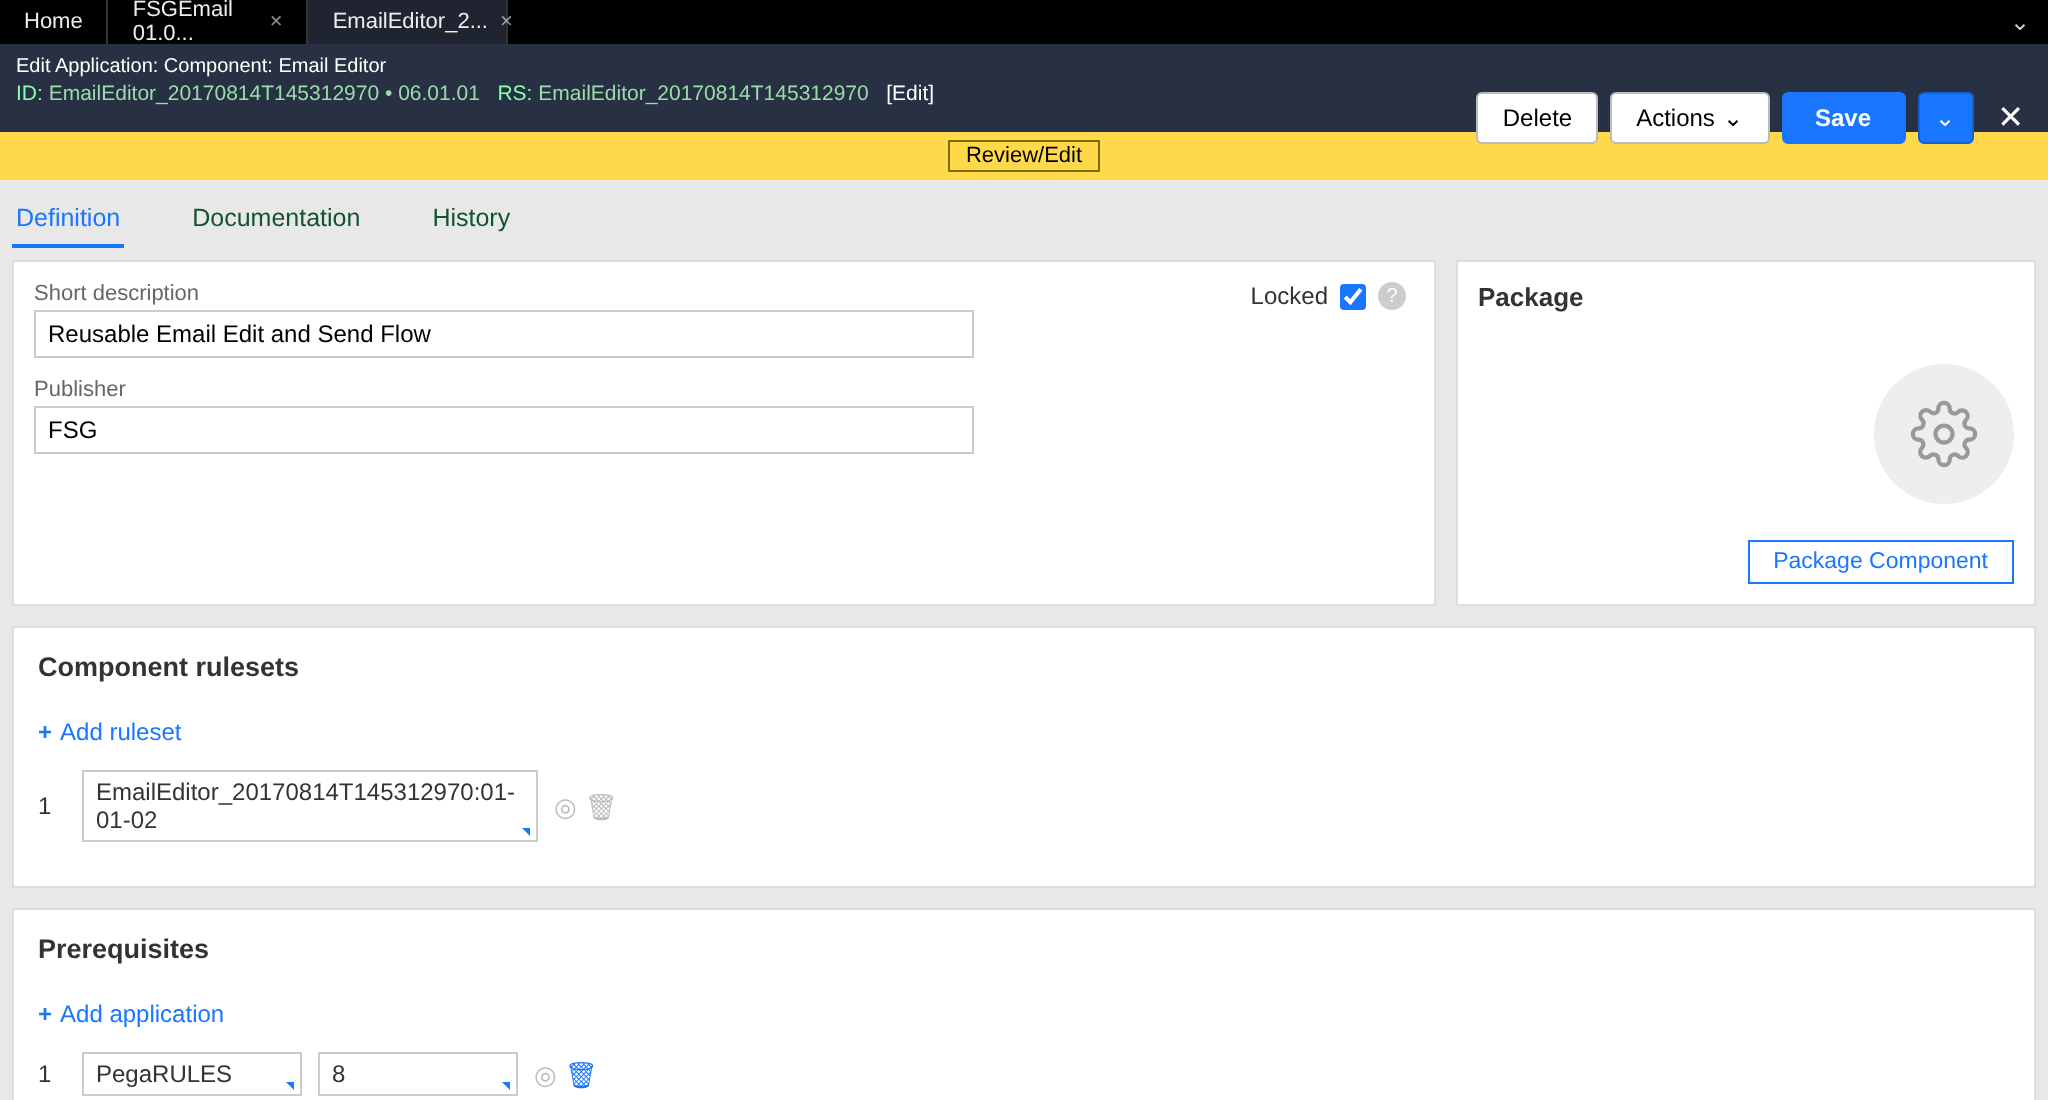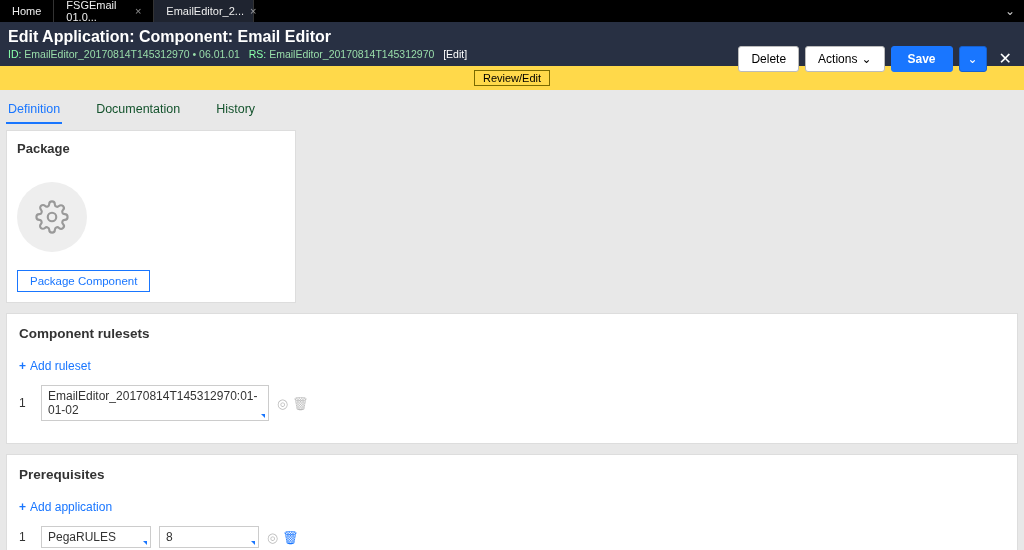--- a/index.html
+++ b/index.html
@@ -7,21 +7,21 @@
 
 
 .tabstrip{background:#000;height:22px;display:flex;align-items:stretch;position:relative}
 .tab{padding:4px 12px;color:#eee;font-size:11px;display:flex;align-items:center;gap:6px;border-right:1px solid #333;cursor:pointer;max-width:100px;position:relative}
 .tab.active{background:#1f2430}
 .tab .x{opacity:.6}
 .tabstrip .dropbtn{margin-left:auto;width:28px;display:flex;align-items:center;justify-content:center;color:#ccc;cursor:pointer}
 
 
 .headbar{background:#283043;color:#fff;padding:6px 8px 4px;position:relative;height:44px}
-.headbar .title{font-weight:bold;font-size:16px}
+.headbar .title{font-weight:normal;font-size:10px}
 .headbar .subtitle{font-size:10.5px;color:#9da;margin-top:2px}
 .subtitle .id-lbl{color:#8fa}
 .subtitle .editlnk{color:#fff}
 .headbar .btns{position:absolute;right:6px;top:22px;display:flex;gap:6px;align-items:center}
 .btn{background:#fff;border:1px solid #bbb;border-radius:3px;padding:5px 12px;font-size:12px;cursor:pointer;display:flex;align-items:center;gap:4px}
 .btn.primary{background:#1976ff;border-color:#1976ff;color:#fff;font-weight:bold;padding:5px 16px}
 .btn.chev{background:#1976ff;border-color:#1560d0;color:#fff;padding:5px 8px}
 .btn.close{background:transparent;border:none;color:#fff;font-size:16px;padding:5px 6px}
 
 
@@ -41,21 +41,21 @@
 .left{flex:1;min-height:170px;position:relative}
 .right{width:290px;min-height:170px}
 
 .flabel{font-size:11px;color:#666;margin-bottom:2px}
 .tin{width:100%;max-width:470px;border:1px solid #ccc;padding:4px 6px;font-size:12px;margin-bottom:10px}
 .lock{position:absolute;top:10px;right:14px;display:flex;align-items:center;gap:6px;font-size:12px}
 input[type=checkbox]{accent-color:#1976ff}
 .help{display:inline-flex;width:14px;height:14px;border-radius:50%;background:#ccc;color:#fff;font-size:10px;align-items:center;justify-content:center}
 
 .pkgtitle{font-weight:bold;font-size:13px;margin-bottom:26px}
-.gearwrap{display:flex;flex-direction:column;align-items:flex-start;gap:18px;margin-top:6px}
+.gearwrap{display:flex;flex-direction:column;align-items:flex-end;gap:18px;margin-top:6px}
 .gearcircle{width:70px;height:70px;border-radius:50%;background:#eee;display:flex;align-items:center;justify-content:center}
 .pkgbtn{border:1px solid #1976ff;color:#1976ff;background:#fff;padding:4px 12px;font-size:11.5px;cursor:pointer}
 
 .sect{background:#fff;border:1px solid #ddd;padding:12px;margin-bottom:10px}
 .secttitle{font-weight:bold;font-size:13.5px;margin-bottom:14px}
 .addlink{color:#1976ff;font-size:12px;display:inline-flex;align-items:center;gap:4px;cursor:pointer;margin:4px 0 8px}
 .addlink .plus{font-weight:bold}
 
 .entryrow{display:flex;align-items:center;gap:8px;margin:4px 0 10px}
 .idx{width:14px;font-size:12px}
@@ -129,20 +129,31 @@
 
 <div class="pagetabs">
   <div class="ptab active">Definition</div>
   <div class="ptab">Documentation</div>
   <div class="ptab">History</div>
 </div>
 
 <div class="scroll">
 
   <div class="row">
+    <div class="card left">
+      <div class="flabel">Short description</div>
+      <input class="tin" type="text" value="Reusable Email Edit and Send Flow" style="">
+      <div class="flabel">Publisher</div>
+      <input class="tin" type="text" value="FSG" style="">
+      <div class="lock">
+        <span>Locked</span>
+        <input type="checkbox" checked="" style="">
+        <span class="help">?</span>
+      </div>
+    </div>
     <div class="card right">
       <div class="pkgtitle">Package</div>
       <div class="gearwrap">
         <div class="gearcircle">
           <svg width="34" height="34" viewBox="0 0 24 24" fill="none" stroke="#999" stroke-width="1.5">
               <circle cx="12" cy="12" r="3"></circle>
               <path d="M19.4 15a1.7 1.7 0 0 0 .34 1.87l.06.06a2 2 0 1 1-2.83 2.83l-.06-.06a1.7 1.7 0 0 0-1.87-.34 1.7 1.7 0 0 0-1 1.56V21a2 2 0 1 1-4 0v-.09a1.7 1.7 0 0 0-1.11-1.56 1.7 1.7 0 0 0-1.87.34l-.06.06a2 2 0 1 1-2.83-2.83l.06-.06A1.7 1.7 0 0 0 4.57 15a1.7 1.7 0 0 0-1.56-1H3a2 2 0 1 1 0-4h.09A1.7 1.7 0 0 0 4.65 8.89a1.7 1.7 0 0 0-.34-1.87l-.06-.06A2 2 0 1 1 7.08 4.13l.06.06a1.7 1.7 0 0 0 1.87.34H9a1.7 1.7 0 0 0 1-1.56V3a2 2 0 1 1 4 0v.09a1.7 1.7 0 0 0 1 1.56 1.7 1.7 0 0 0 1.87-.34l.06-.06a2 2 0 1 1 2.83 2.83l-.06.06a1.7 1.7 0 0 0-.34 1.87V9a1.7 1.7 0 0 0 1.56 1H21a2 2 0 1 1 0 4h-.09a1.7 1.7 0 0 0-1.51 1z"></path>
             </svg>
         </div>
         <button class="pkgbtn">Package Component</button>

